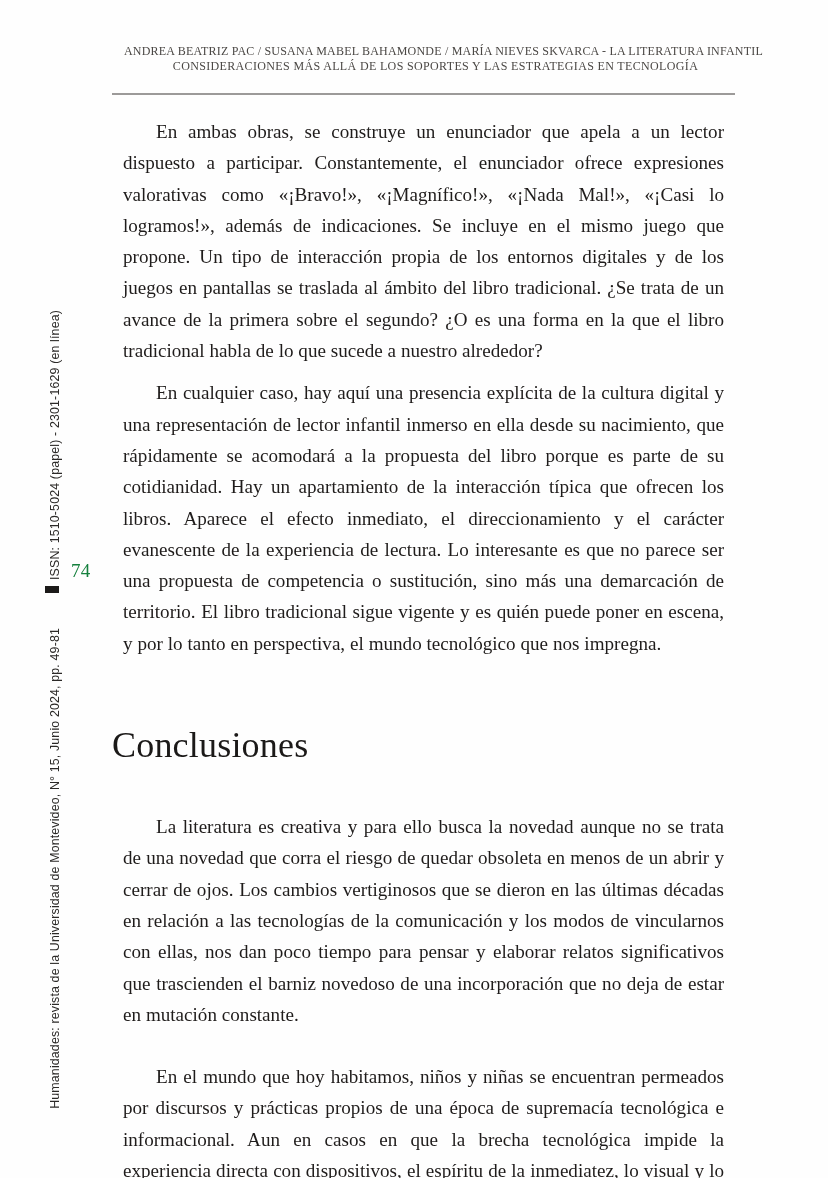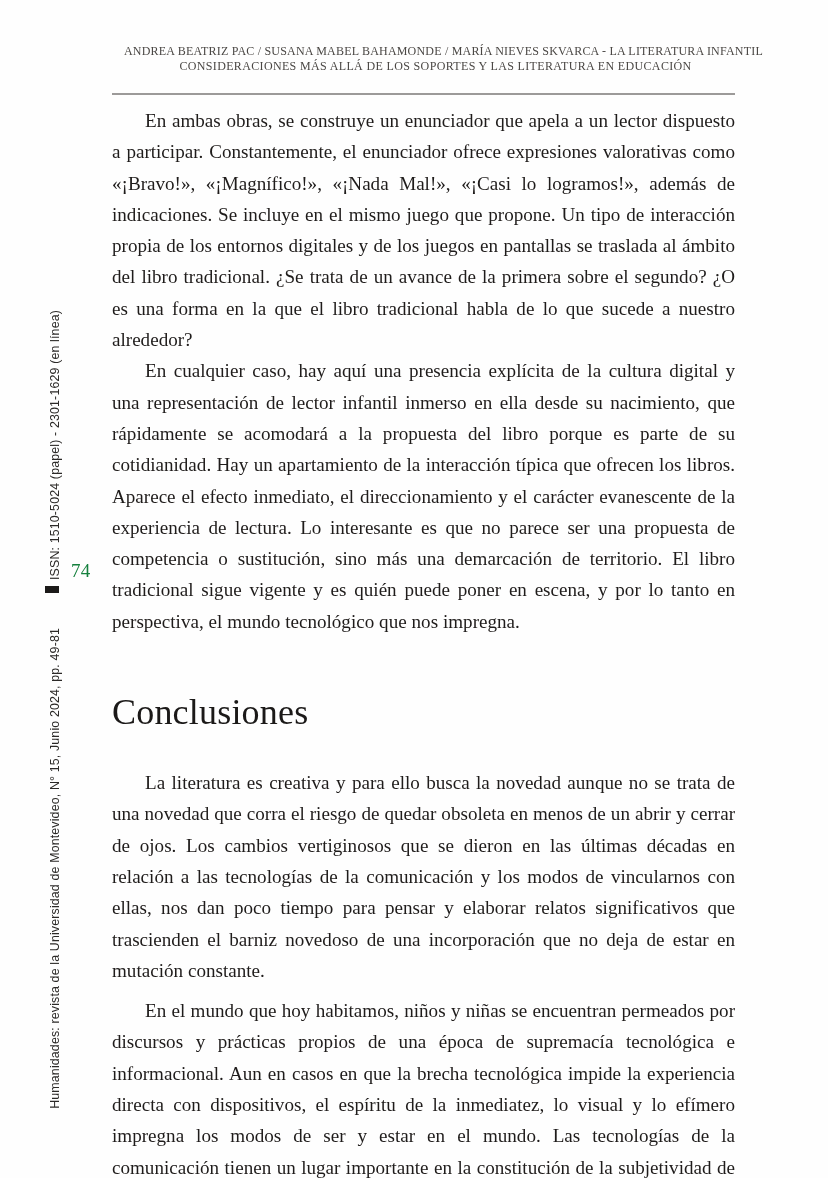--- a/index.html
+++ b/index.html
@@ -96,21 +96,21 @@
   }
 
   
   .column {
     position: absolute;
     left: 112px;
     top: 105px;
     width: 623px;
   }
   p.body {
-    margin: 0;
+    margin: 11px;
     font-size: 19.1px;
     line-height: 31.3px;
     text-align: justify;
     text-indent: 33px;
     color: #1f1c1b;
     -webkit-hyphens: none;
     hyphens: none;
     word-spacing: 0.1px;
   }
   p.body + p.body { margin-top: 0px; }
@@ -135,21 +135,21 @@
 
   <div class="side-rail">
     <div class="vtext issn">ISSN: 1510-5024 (papel) - 2301-1629 (en línea)</div>
     <div class="folio">74</div>
     <div class="folio-mark"></div>
     <div class="vtext journal">Humanidades: revista de la Universidad de Montevideo, N° 15, Junio 2024, pp. 49-81</div>
   </div>
 
   <div class="runhead">
     <span class="ln l1">ANDREA BEATRIZ PAC / SUSANA MABEL BAHAMONDE  / MARÍA NIEVES SKVARCA - LA LITERATURA INFANTIL</span>
-    <span class="ln">CONSIDERACIONES MÁS ALLÁ DE LOS SOPORTES Y LAS LITERATURA EN EDUCACIÓN</span>
+    <span class="ln">CONSIDERACIONES MÁS ALLÁ DE LOS SOPORTES Y LAS ESTRATEGIAS EN TECNOLOGÍA</span>
   </div>
 
   <div class="rule"></div>
 
   <div class="column">
     <p class="body">En ambas obras, se construye un enunciador que apela a un lector dispuesto a participar. Constantemente, el enunciador ofrece expresiones valorativas como «¡Bravo!», «¡Magnífico!», «¡Nada Mal!», «¡Casi lo logramos!», además de indicaciones.  Se incluye en el mismo juego que propone. Un tipo de interacción propia de los entornos digitales y de los juegos en pantallas se traslada al ámbito del libro tradicional. ¿Se trata de un avance de la primera sobre el segundo? ¿O es una forma en la que el libro tradicional habla de lo que sucede a nuestro alrededor?</p>
     <p class="body">En cualquier caso, hay aquí una presencia explícita de la cultura digital y una representación de lector infantil inmerso en ella desde su nacimiento, que rápidamente se acomodará a la propuesta del libro porque es parte de su cotidianidad. Hay un apartamiento de la interacción típica que ofrecen los libros. Aparece el efecto inmediato, el direccionamiento y el carácter evanescente de la experiencia de lectura. Lo interesante es que no parece ser una propuesta de competencia o sustitución, sino más una demarcación de territorio. El libro tradicional sigue vigente y es quién puede poner en escena, y por lo tanto en perspectiva, el mundo tecnológico que nos impregna.</p>
 
     <div class="gap-before-heading"></div>
     <h2 class="section">Conclusiones</h2>

